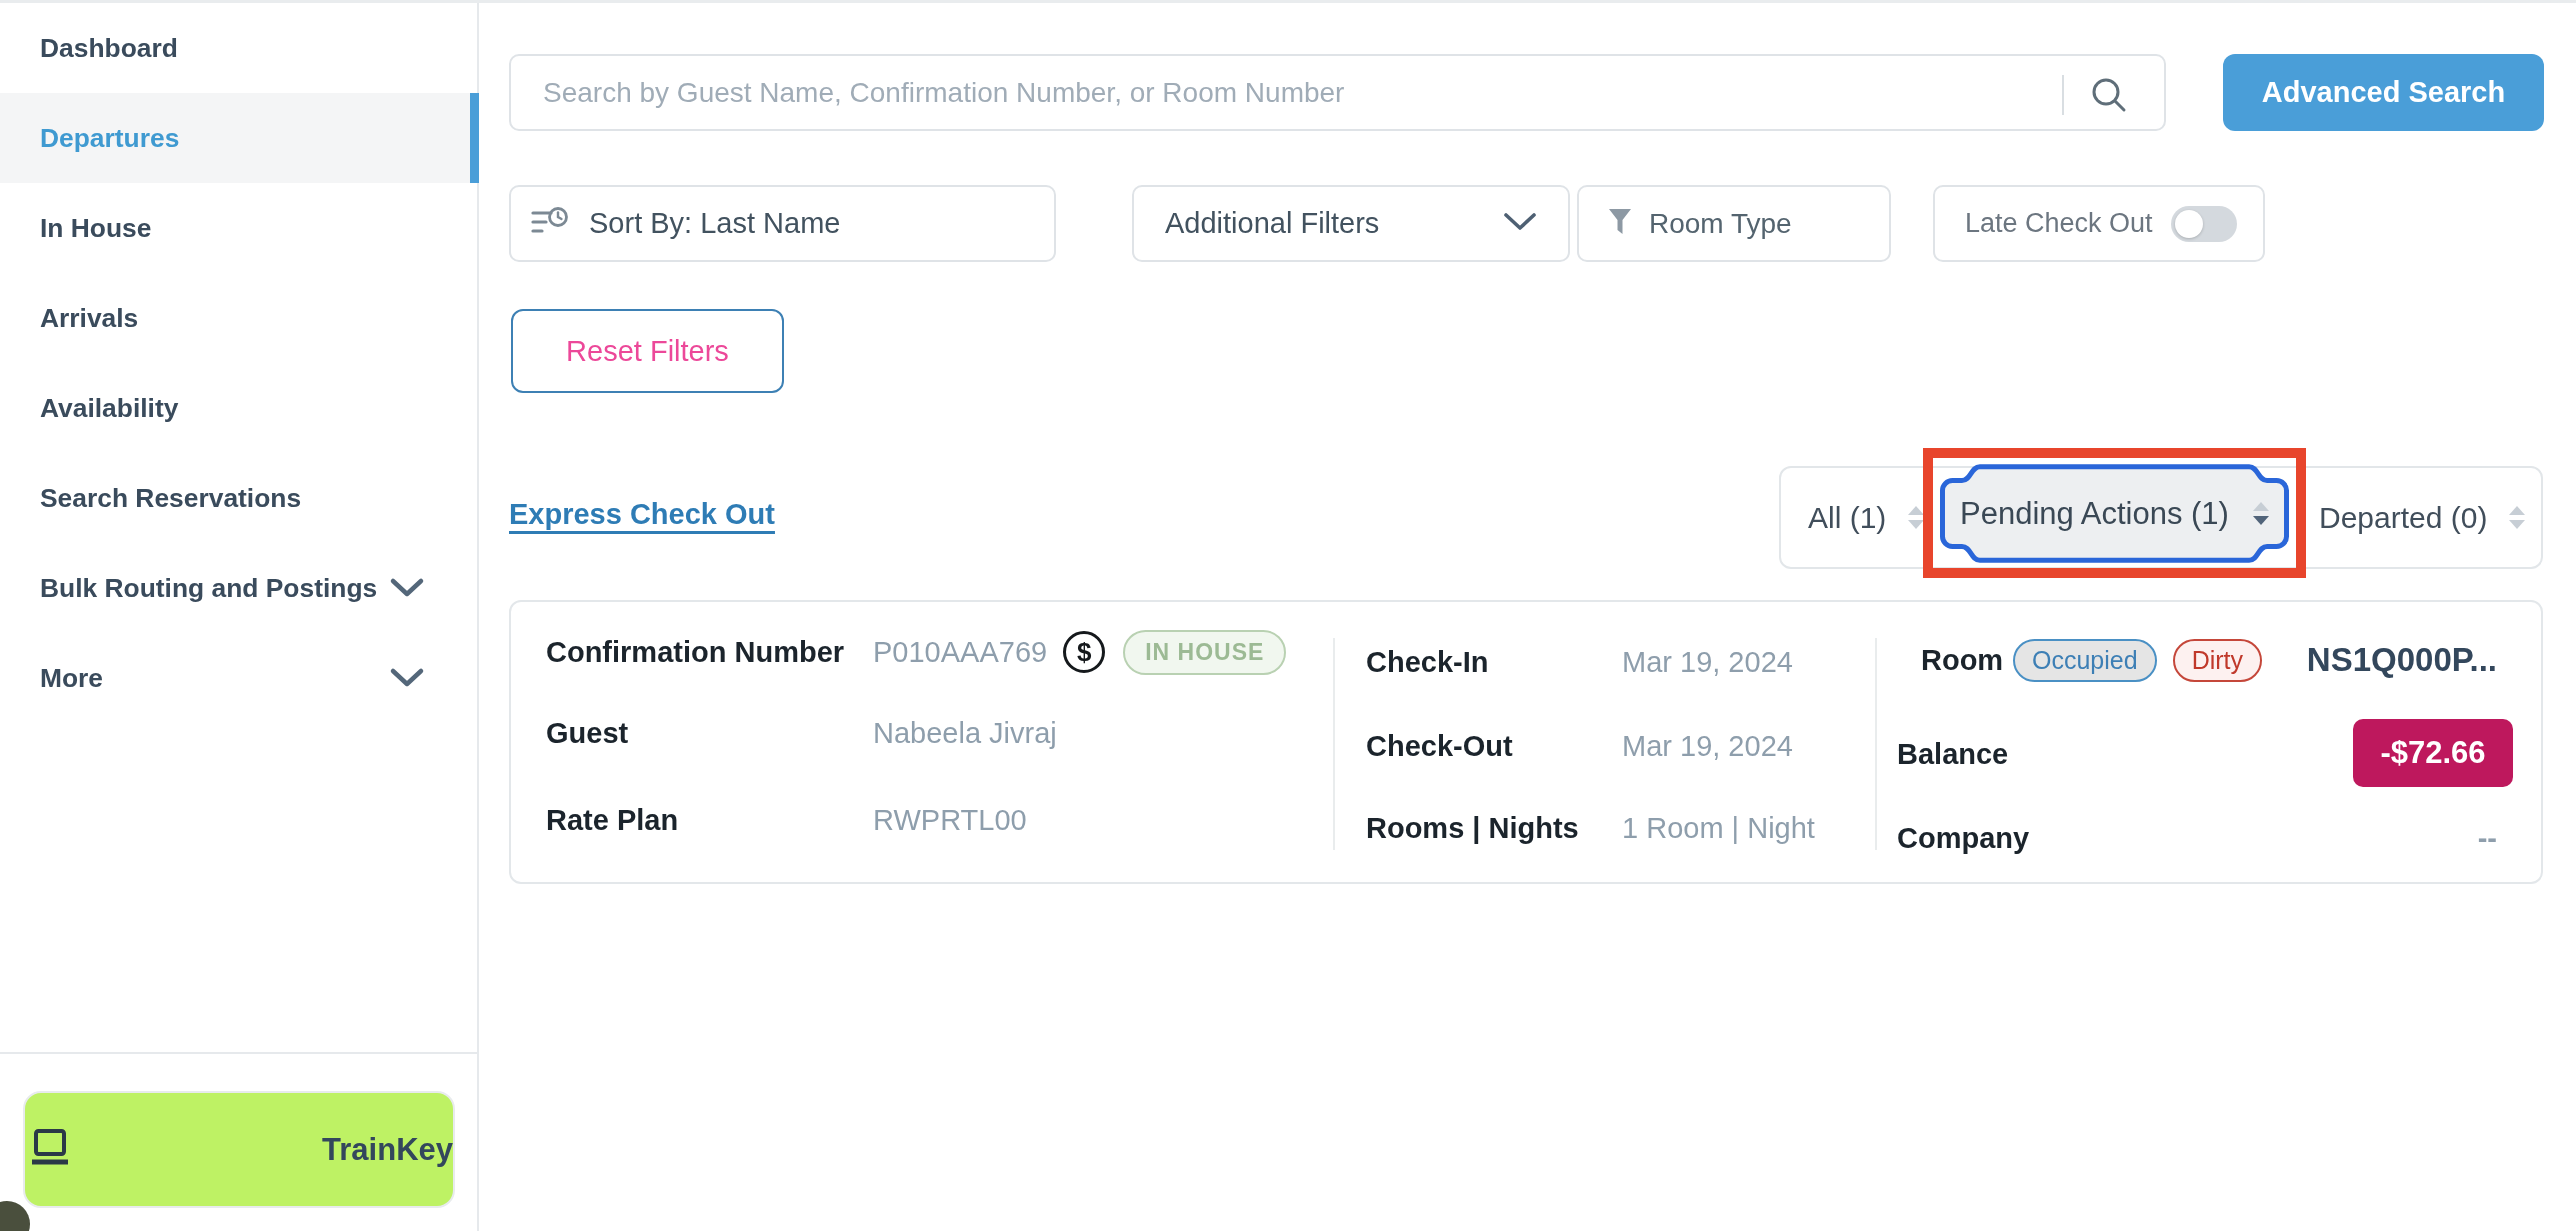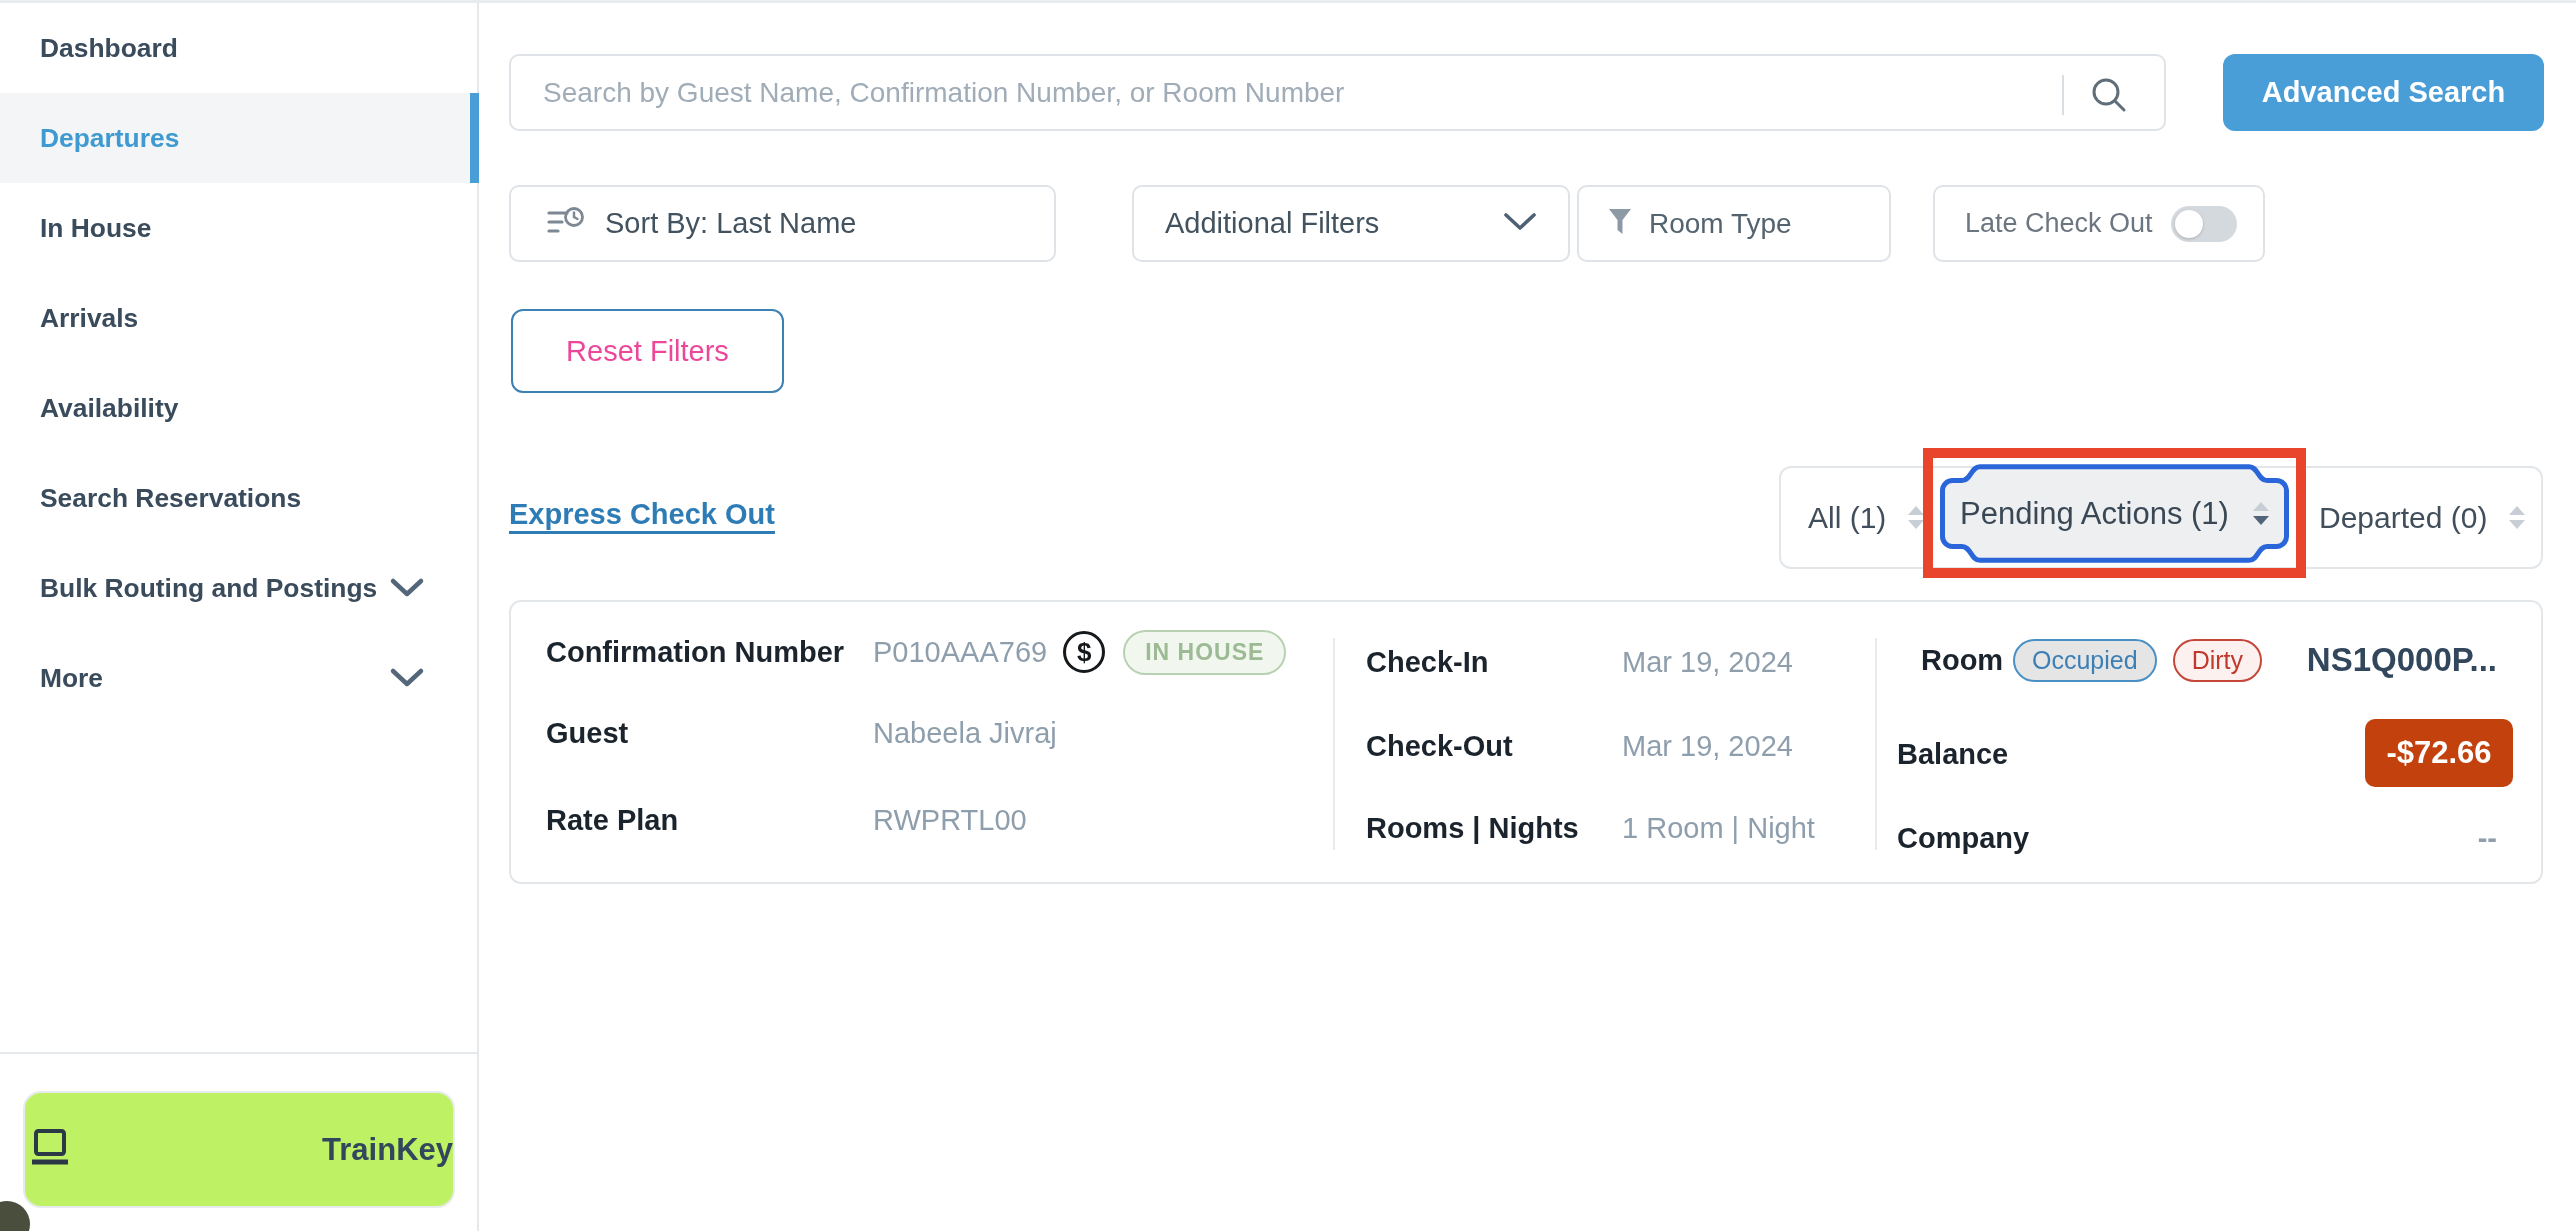--- a/index.html
+++ b/index.html
@@ -59,21 +59,21 @@
     color:#ffffff; font-size:29px; font-weight:600; font-family:"Liberation Sans", sans-serif;
     cursor:pointer;
   }
 
   
   .filter-btn {
     position:absolute; top:185px; height:77px; background:#fff;
     border:2px solid #dfe3e7; border-radius:10px;
     display:flex; align-items:center; cursor:pointer;
   }
-  .sort-btn { left:509px; width:547px; padding-left:34px; gap:20px; }
+  .sort-btn { left:509px; width:547px; padding-left:18px; gap:20px; }
   .sort-btn .label { font-size:29px; color:#42525f; }
   .addfilters-btn { left:1132px; width:438px; padding:0 31px; }
   .addfilters-btn .label { font-size:29px; color:#42525f; }
   .addfilters-btn .chev { margin-left:auto; }
   .roomtype-btn { left:1577px; width:314px; padding-left:28px; gap:16px; }
   .roomtype-btn .label { font-size:28px; color:#54646f; }
   .latecheckout-btn { left:1933px; width:332px; padding:0 26px 0 30px; }
   .latecheckout-btn .label { font-size:27px; color:#6c7680; }
   .toggle { margin-left:auto; width:66px; height:36px; border-radius:18px; background:#d4d9de; position:relative; }
   .toggle .knob { position:absolute; left:4px; top:4px; width:28px; height:28px; border-radius:50%; background:#ffffff; box-shadow:0 1px 3px rgba(0,0,0,.2); }
@@ -147,22 +147,22 @@
   .v-ci { left:1111px; top:34px; } .v-co { left:1111px; top:118px; } .v-rn { left:1111px; top:200px; }
   
   .r-room { left:1386px; top:32px;margin-left:24px; } .r-bal { left:1386px; top:126px; } .r-comp { left:1386px; top:210px; }
   .room-badges { position:absolute; left:1502px; top:32px; height:52px; display:flex; align-items:center; gap:16px; }
   .pill { padding:5px 17px; border-radius:995px; font-size:25px; }
   .pill-occupied { border:2px solid #4a90c4; background:#e5e5e5; color:#3d7fb5; }
   .pill-dirty { border:2px solid #c5473a; background:#fdf1f0; color:#c0392b; }
   .room-value { position:absolute; right:44px; top:32px; height:52px; display:flex; align-items:center;
     font-size:33px; font-weight:700; color:#33475c; }
   .balance-chip {
-    position:absolute; right:28px; top:117px; width:148px; height:68px;
-    background:#c2410c; border-radius:10px; display:flex; align-items:center; justify-content:center;
+    position:absolute; right:28px; top:117px; width:160px; height:68px;
+    background:#be185d; border-radius:10px; display:flex; align-items:center; justify-content:center;
     color:#fff; font-size:31px; font-weight:700; cursor:pointer;
   }
   .company-value { position:absolute; right:44px; top:210px; height:52px; display:flex; align-items:center;
     font-size:29px; font-weight:700; color:#8e9eac; }
 </style>
 </head>
 <body>
 
 <div class="page-top-border"></div>
 

